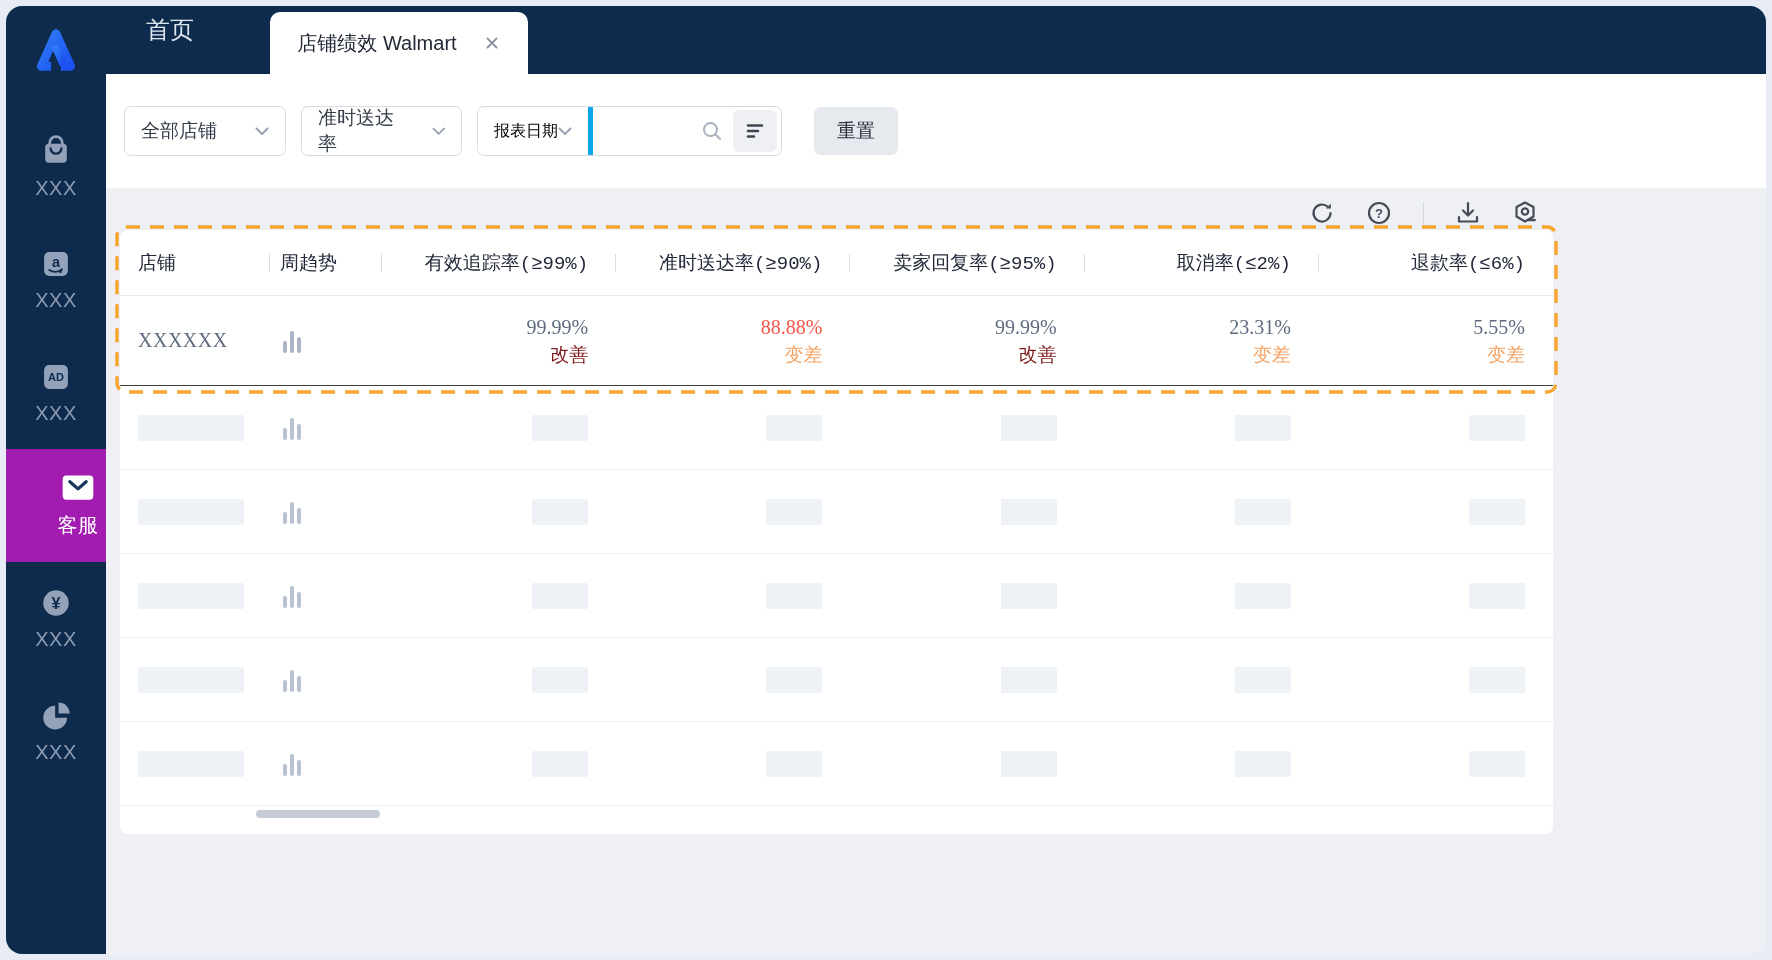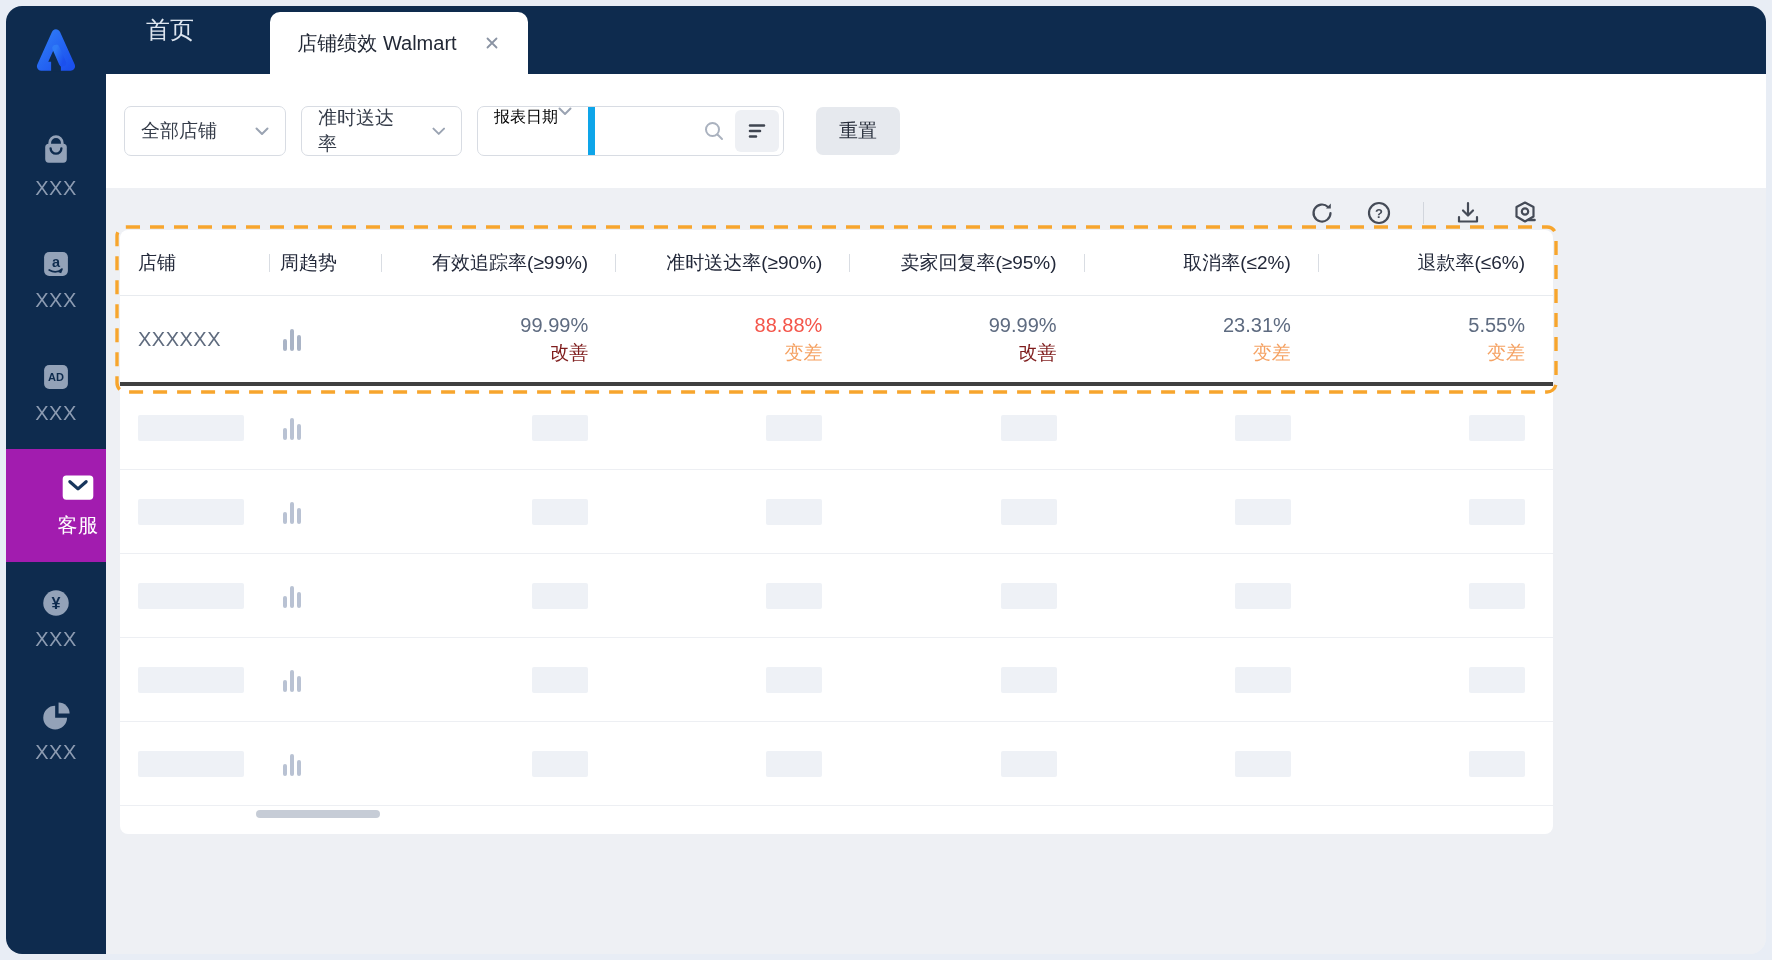--- a/index.html
+++ b/index.html
@@ -21,44 +21,44 @@
   .tab-home { color:#dde5ef; font-size:24px; padding:0 10px; height:88px; display:flex; align-items:center; cursor:pointer; }
   .tab-active { margin-left:66px; height:62px; min-width:258px; background:#ffffff; border-radius:10px 10px 0 0; display:flex; align-items:center; justify-content:center; gap:26px; padding:0 26px; cursor:default; }
   .tab-active .t-label { font-size:20px; color:#232936; }
   .tab-close { width:18px; height:18px; color:#8a93a3; cursor:pointer; }
 
   .filterbar { height:114px; background:#ffffff; display:flex; align-items:center; padding-left:18px; gap:15px; }
   .dd { height:50px; border:1px solid #d8dce3; border-radius:7px; display:flex; align-items:center; justify-content:space-between; padding:0 16px; cursor:pointer; background:#fff; }
   .dd .dd-label { font-size:19px; color:#353c49; margin-right:22px; }
   .chev { width:14px; height:9px; }
   .group { height:50px; border:1px solid #d8dce3; border-radius:7px; display:flex; align-items:center; background:#fff; }
-  .group .dd-part { height:100%; display:flex; align-items:flex-start; padding:0 16px; border-right:7px solid #0ea5e9; cursor:pointer; }
+  .group .dd-part { height:100%; display:flex; align-items:center; padding:0 16px; border-right:5px solid #0ea5e9; cursor:pointer; }
   .group input { border:none; outline:none; width:108px; height:40px; font-size:18px; padding:0 10px; color:#353c49; background:transparent; }
   .search-ic { width:22px; height:22px; margin-right:10px; }
   .sort-btn { width:44px; height:42px; margin:0 4px 0 0; border-radius:6px; background:#eef0f4; display:flex; align-items:center; justify-content:center; cursor:pointer; border:none; }
   .reset-btn { margin-left:17px; width:84px; height:48px; background:#e6e9ee; border:none; border-radius:7px; font-size:19px; color:#262d3a; cursor:pointer; font-family:inherit; }
 
   .content { position:absolute; top:182px; left:0; right:0; bottom:0; background:#eef0f4; }
   .tools { width:1447px; display:flex; justify-content:flex-end; align-items:center; gap:31px; padding:7px 15px 0 0; height:42px; }
   .tool-ic { width:26px; height:26px; cursor:pointer; }
   .tool-sep { width:1px; height:22px; background:#d2d6dd; }
 
   
   .card-wrap { position:relative; margin-left:14px; width:1433px; }
   .card { position:relative; width:1433px; height:604px; background:#ffffff; border-radius:8px; overflow:hidden; }
   .dashed-box { position:absolute; left:-5px; top:-5px; width:1443px; height:169px; pointer-events:none; z-index:6; }
 
   .grid { display:grid; grid-template-columns:150px 112px repeat(5,1fr); align-items:center; }
-  .thead { height:66px; border-bottom:1px solid #e8ebef; }
+  .thead { height:66px; border-bottom:1px solid #e8ebef;font-family:Liberation Mono, monospace; }
   .th { position:relative; font-size:19px; color:#23293a; font-weight:500; white-space:nowrap; }
   .th.c1 { padding-left:18px; } .th.c2 { padding-left:10px; }
   .th.num { text-align:right; padding-right:28px; }
   .th:not(.last)::after { content:""; position:absolute; right:0; top:50%; transform:translateY(-50%); width:1px; height:18px; background:#d9dde3; }
 
-  .drow { height:90px; border-bottom:4px solid #404040; }
+  .drow { height:90px; border-bottom:1px solid #404040;font-family:Liberation Serif, serif; }
   .store-name { padding-left:18px; font-size:20px; color:#5f6b7e; letter-spacing:.5px; }
   .trend { padding-left:13px; }
   .bars { display:flex; align-items:flex-end; gap:3px; height:24px; }
   .bars i { display:block; width:4px; border-radius:2px; background:#aab4c6; }
   .bars .b1{height:12px;} .bars .b2{height:22px;} .bars .b3{height:16px;}
   .metric { text-align:right; padding-right:28px; line-height:27px; }
   .m-val { font-size:20px; } .m-status { font-size:19px; }
   .v-gray { color:#5e6b80; } .v-red { color:#f4554a; }
   .s-gray { color:#7f1d1d; } .s-orange { color:#f5a263; }
 

